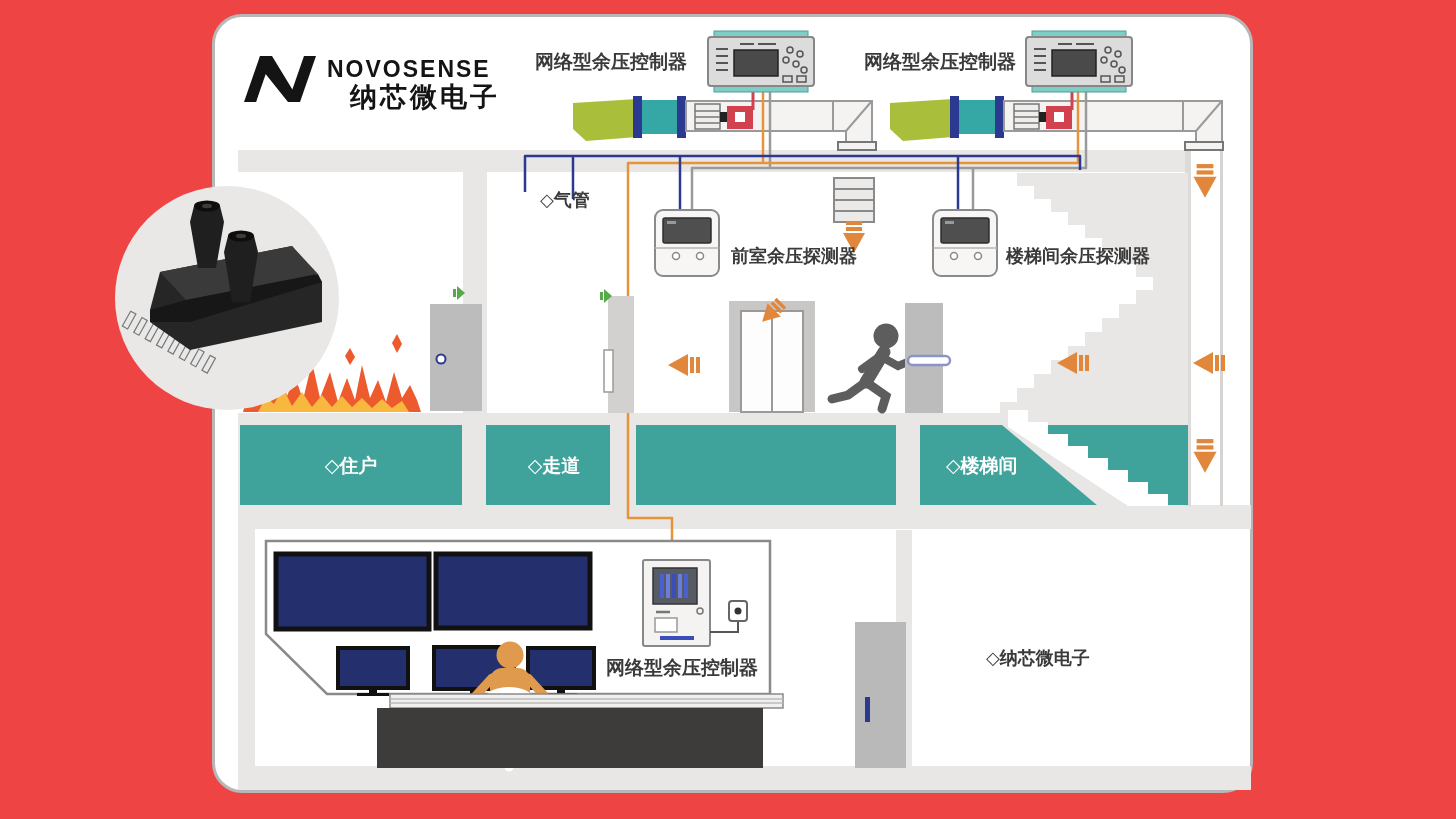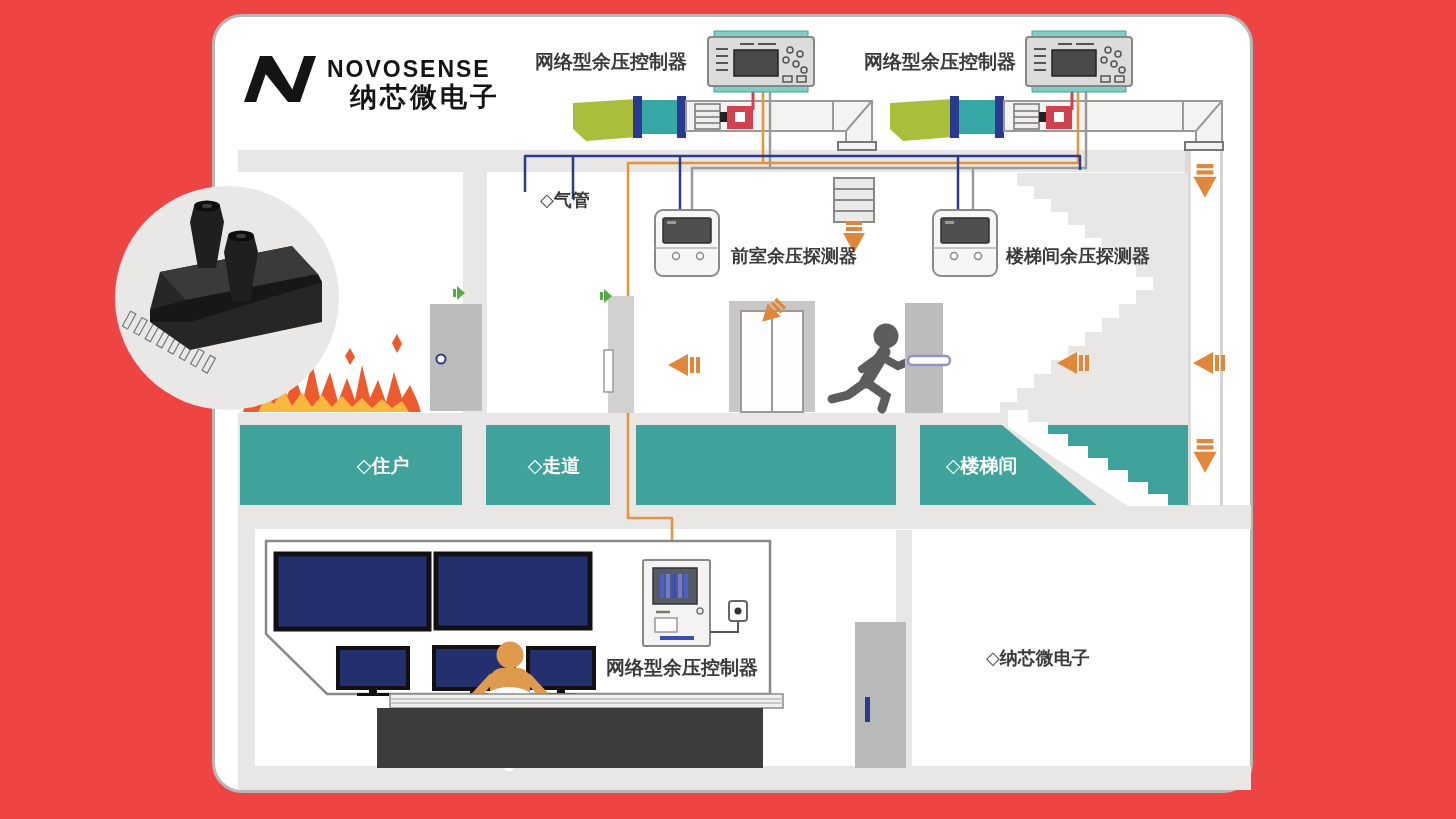--- a/index.html
+++ b/index.html
@@ -345,16 +345,16 @@
   <div class="logo-cn">纳芯微电子</div>
 
   <div class="lbl" style="left:535px;top:49px;font-size:19px;">网络型余压控制器</div>
   <div class="lbl" style="left:864px;top:49px;font-size:19px;">网络型余压控制器</div>
   <div class="lbl" style="left:516px;top:188px;font-size:18px;margin-left:24px;">◇气管</div>
   <div class="lbl" style="left:731px;top:244px;font-size:18px;">前室余压探测器</div>
   <div class="lbl" style="left:1006px;top:244px;font-size:18px;">楼梯间余压探测器</div>
   <div class="lbl" style="left:606px;top:655px;font-size:19px;">网络型余压控制器</div>
   <div class="lbl" style="left:986px;top:646px;font-size:18px;">◇纳芯微电子</div>
 
-  <div class="room-lbl" style="left:240px;top:453px;width:222px;margin-left:32px;">◇住户</div>
+  <div class="room-lbl" style="left:240px;top:453px;width:222px;">◇住户</div>
   <div class="room-lbl" style="left:486px;top:453px;width:124px;padding-left:6px;">◇走道</div>
   <div class="room-lbl" style="left:946px;top:453px;">◇楼梯间</div>
 </div>
 
 </body></html>

